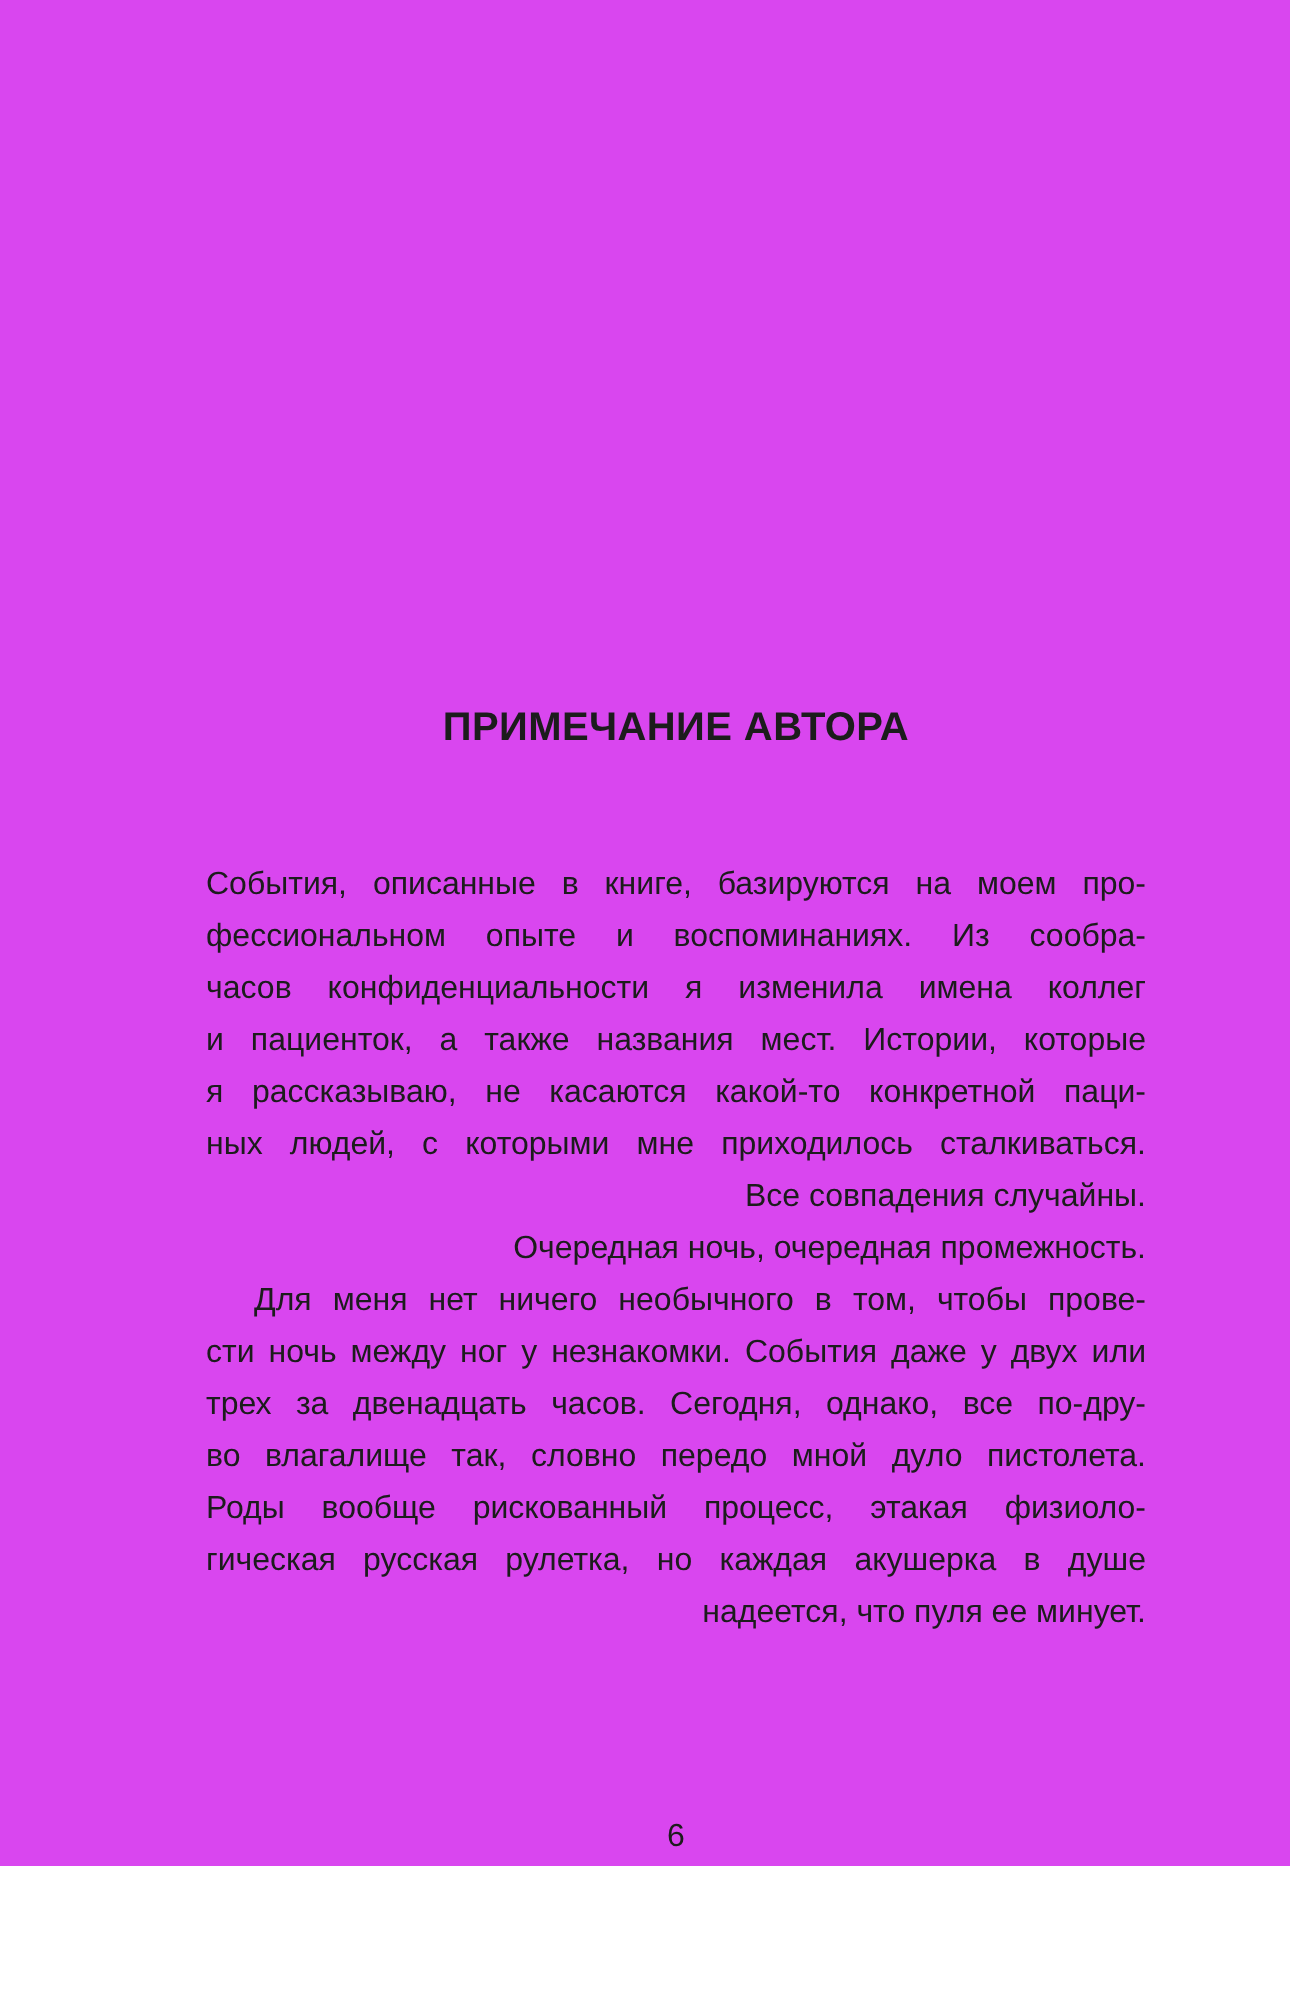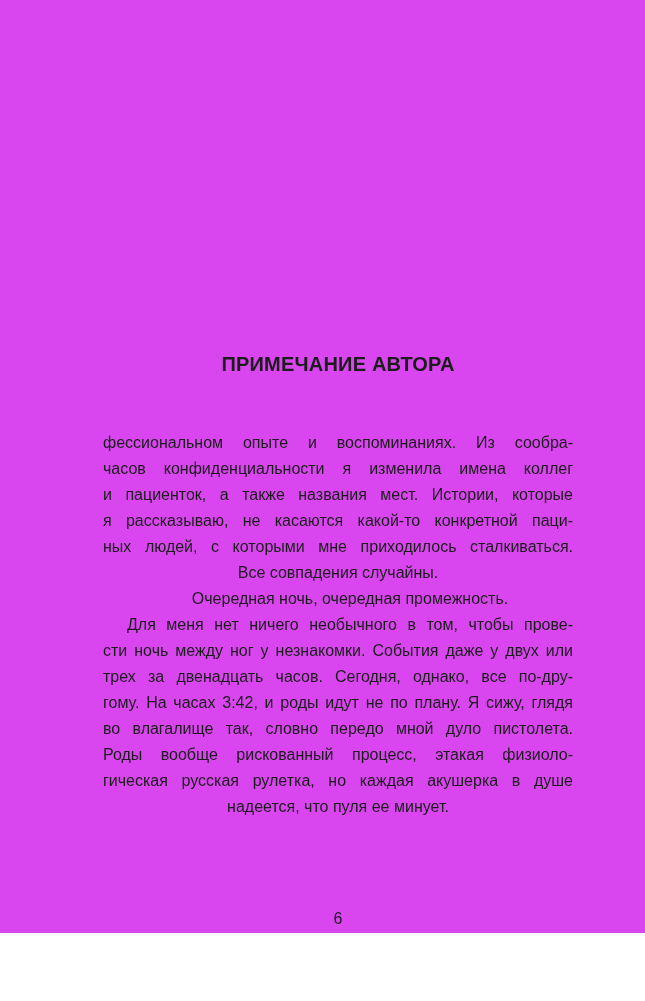--- a/index.html
+++ b/index.html
@@ -34,21 +34,21 @@
     top: 430px;
     font-size: 16px;
     line-height: 26px;
   }
   .line {
     text-align: justify;
     text-align-last: justify;
     white-space: normal;
   }
   .line.plain {
-    text-align: center;
+    text-align: right;
     text-align-last: auto;
   }
   .line.indent {
     text-indent: 24px;
   }
   .page-number {
     position: absolute;
     left: 103px;
     width: 470px;
     top: 910px;
@@ -59,38 +59,38 @@
 </head>
 <body>
 
 <div class="page">
 
   <div class="heading">ПРИМЕЧАНИЕ АВТОРА</div>
 
   <div class="body-text">
 
     <div>
+      <div class="line">События, описанные в книге, базируются на моем про-</div>
       <div class="line">фессиональном опыте и воспоминаниях. Из сообра-</div>
       <div class="line">часов конфиденциальности я изменила имена коллег</div>
       <div class="line">и пациенток, а также названия мест. Истории, которые</div>
       <div class="line">я рассказываю, не касаются какой-то конкретной паци-</div>
       <div class="line">ных людей, с которыми мне приходилось сталкиваться.</div>
       <div class="line plain">Все совпадения случайны.</div>
     </div>
 
 
     <div>
       <div class="line plain indent">Очередная ночь, очередная промежность.</div>
     </div>
 
     <div>
       <div class="line indent">Для меня нет ничего необычного в том, чтобы прове-</div>
       <div class="line">сти ночь между ног у незнакомки. События даже у двух или</div>
       <div class="line">трех за двенадцать часов. Сегодня, однако, все по-дру-</div>
-      <div class="line">гому. На часах 3:42, и роды идут не по плану. Я сижу, глядя</div>
       <div class="line">во влагалище так, словно передо мной дуло пистолета.</div>
       <div class="line">Роды вообще рискованный процесс, этакая физиоло-</div>
       <div class="line">гическая русская рулетка, но каждая акушерка в душе</div>
       <div class="line plain">надеется, что пуля ее минует.</div>
     </div>
 
   </div>
 
   <div class="page-number">6</div>
 

